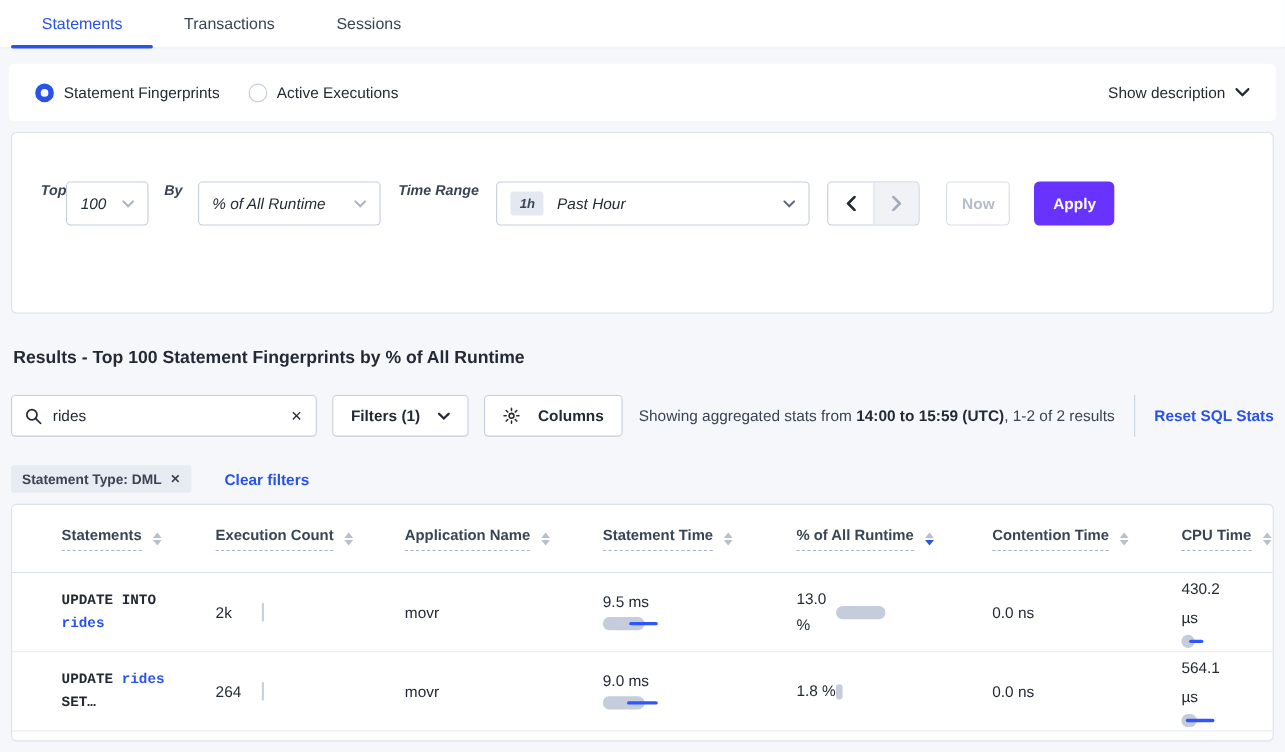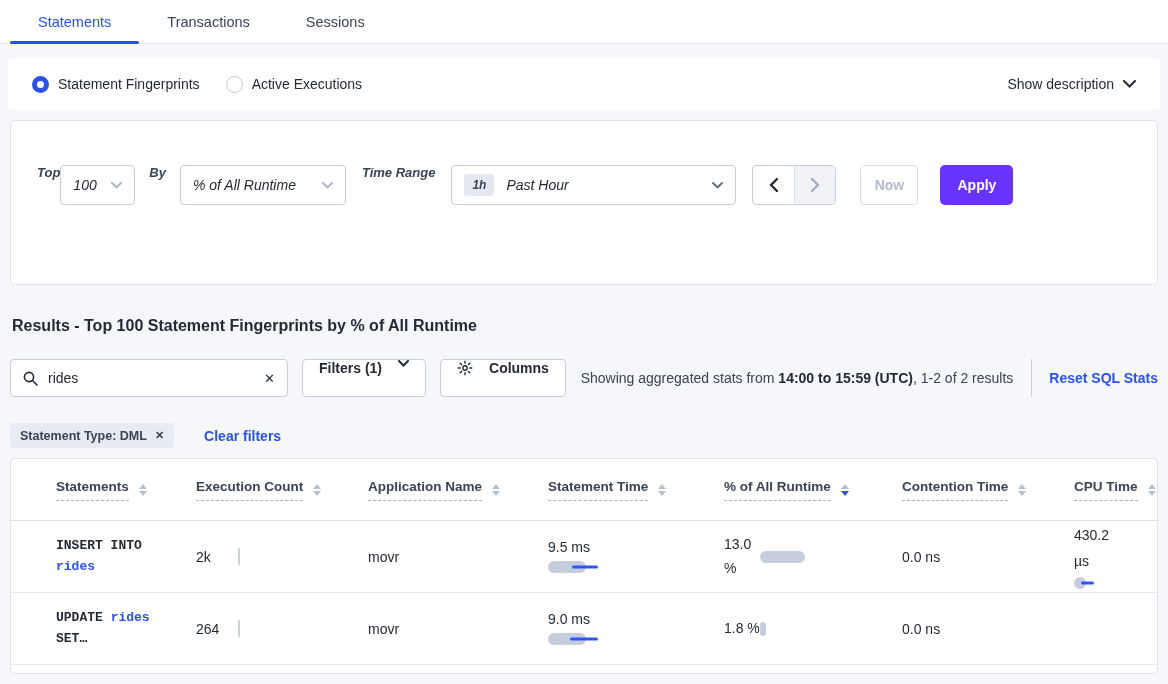--- a/index.html
+++ b/index.html
@@ -57,21 +57,21 @@
                display:flex; align-items:center; justify-content:center; cursor:pointer; }
   
   .results-heading { margin:32px 0 0 12px; font-size:16px; font-weight:700; color:#242A35; }
   .results-toolbar { display:flex; align-items:stretch; margin:24px 10px 0 10px; height:38px; }
   .search-box { width:278px; border:1px solid #C6CEDB; border-radius:4px; background:#fff;
                 display:flex; align-items:center; padding:0 12px; }
   .search-box input { border:none; outline:none; flex:1; font-size:14px; color:#242A35;
                       margin-left:10px; font-family:"Liberation Sans",sans-serif; background:transparent; }
   .clear-x { color:#242A35; font-size:13px; cursor:pointer; }
   .btn-ghost { border:1px solid #C6CEDB; border-radius:4px; background:#fff; color:#242A35;
-               font-weight:700; font-size:14px; display:flex; align-items:flex-start; gap:16px;
+               font-weight:700; font-size:14px; display:flex; align-items:center; gap:16px;
                padding:0 16px; margin-left:14px; cursor:pointer; }
   .stats-note { margin-left:auto; display:flex; align-items:center; color:#394455;
                 font-size:14px; }
   .stats-note b { color:#242A35; }
   .reset-link { border-left:1px solid #C9D1DF; margin-left:18px; padding-left:17px;
                 display:flex; align-items:center; color:#2952E8; font-weight:700;
                 cursor:pointer; align-self:stretch; }
   .chip-row { display:flex; align-items:center; margin:26px 10px 0 10px; }
   .chip { background:#E7EBF2; border-radius:3px; height:25px; display:flex;
           align-items:center; padding:0 10px; font-size:12.5px; font-weight:700;
@@ -294,21 +294,21 @@
         <span class="th-label">CPU Time</span>
         <span class="sort">
             <span class="tri-up"></span>
             <span class="tri-down"></span>
           </span>
       </div>
     </div>
 
     <div class="t-row t-body-row">
       <div class="mono">
-        <div><span>INSERT INTO</span></div>
+        <div><span>UPDATE INTO</span></div>
         <div><a>rides</a></div>
       </div>
       <div class="cell-num">
         <span>2k</span>
         <span class="exec-bar"></span>
       </div>
       <div class="cell-app">movr</div>
       <div class="metric">
         <div class="val">9.5 ms</div>
         <div class="barchart">
@@ -350,16 +350,23 @@
             <div class="bar-blue" style="left: 22px; width: 28px;"></div>
         </div>
       </div>
       <div class="pct-wrap">
         <span class="pct-text nowrap">1.8 %</span>
         <div class="barchart" style="width:12px">
           <div class="bar-grey" style="width: 6px; height: 14px;"></div>
         </div>
       </div>
       <div style="color:#242A35">0.0 ns</div>
+      <div class="cpu-wrap">
+        <span class="cpu-text">564.1 µs</span>
+        <div class="barchart" style="width:44px">
+          <div class="bar-grey" style="width: 14px; height: 12px;"></div>
+            <div class="bar-blue" style="left: 4px; width: 26px;"></div>
+        </div>
+      </div>
     </div>
   </div>
 
 </div>
 
 </body></html>

